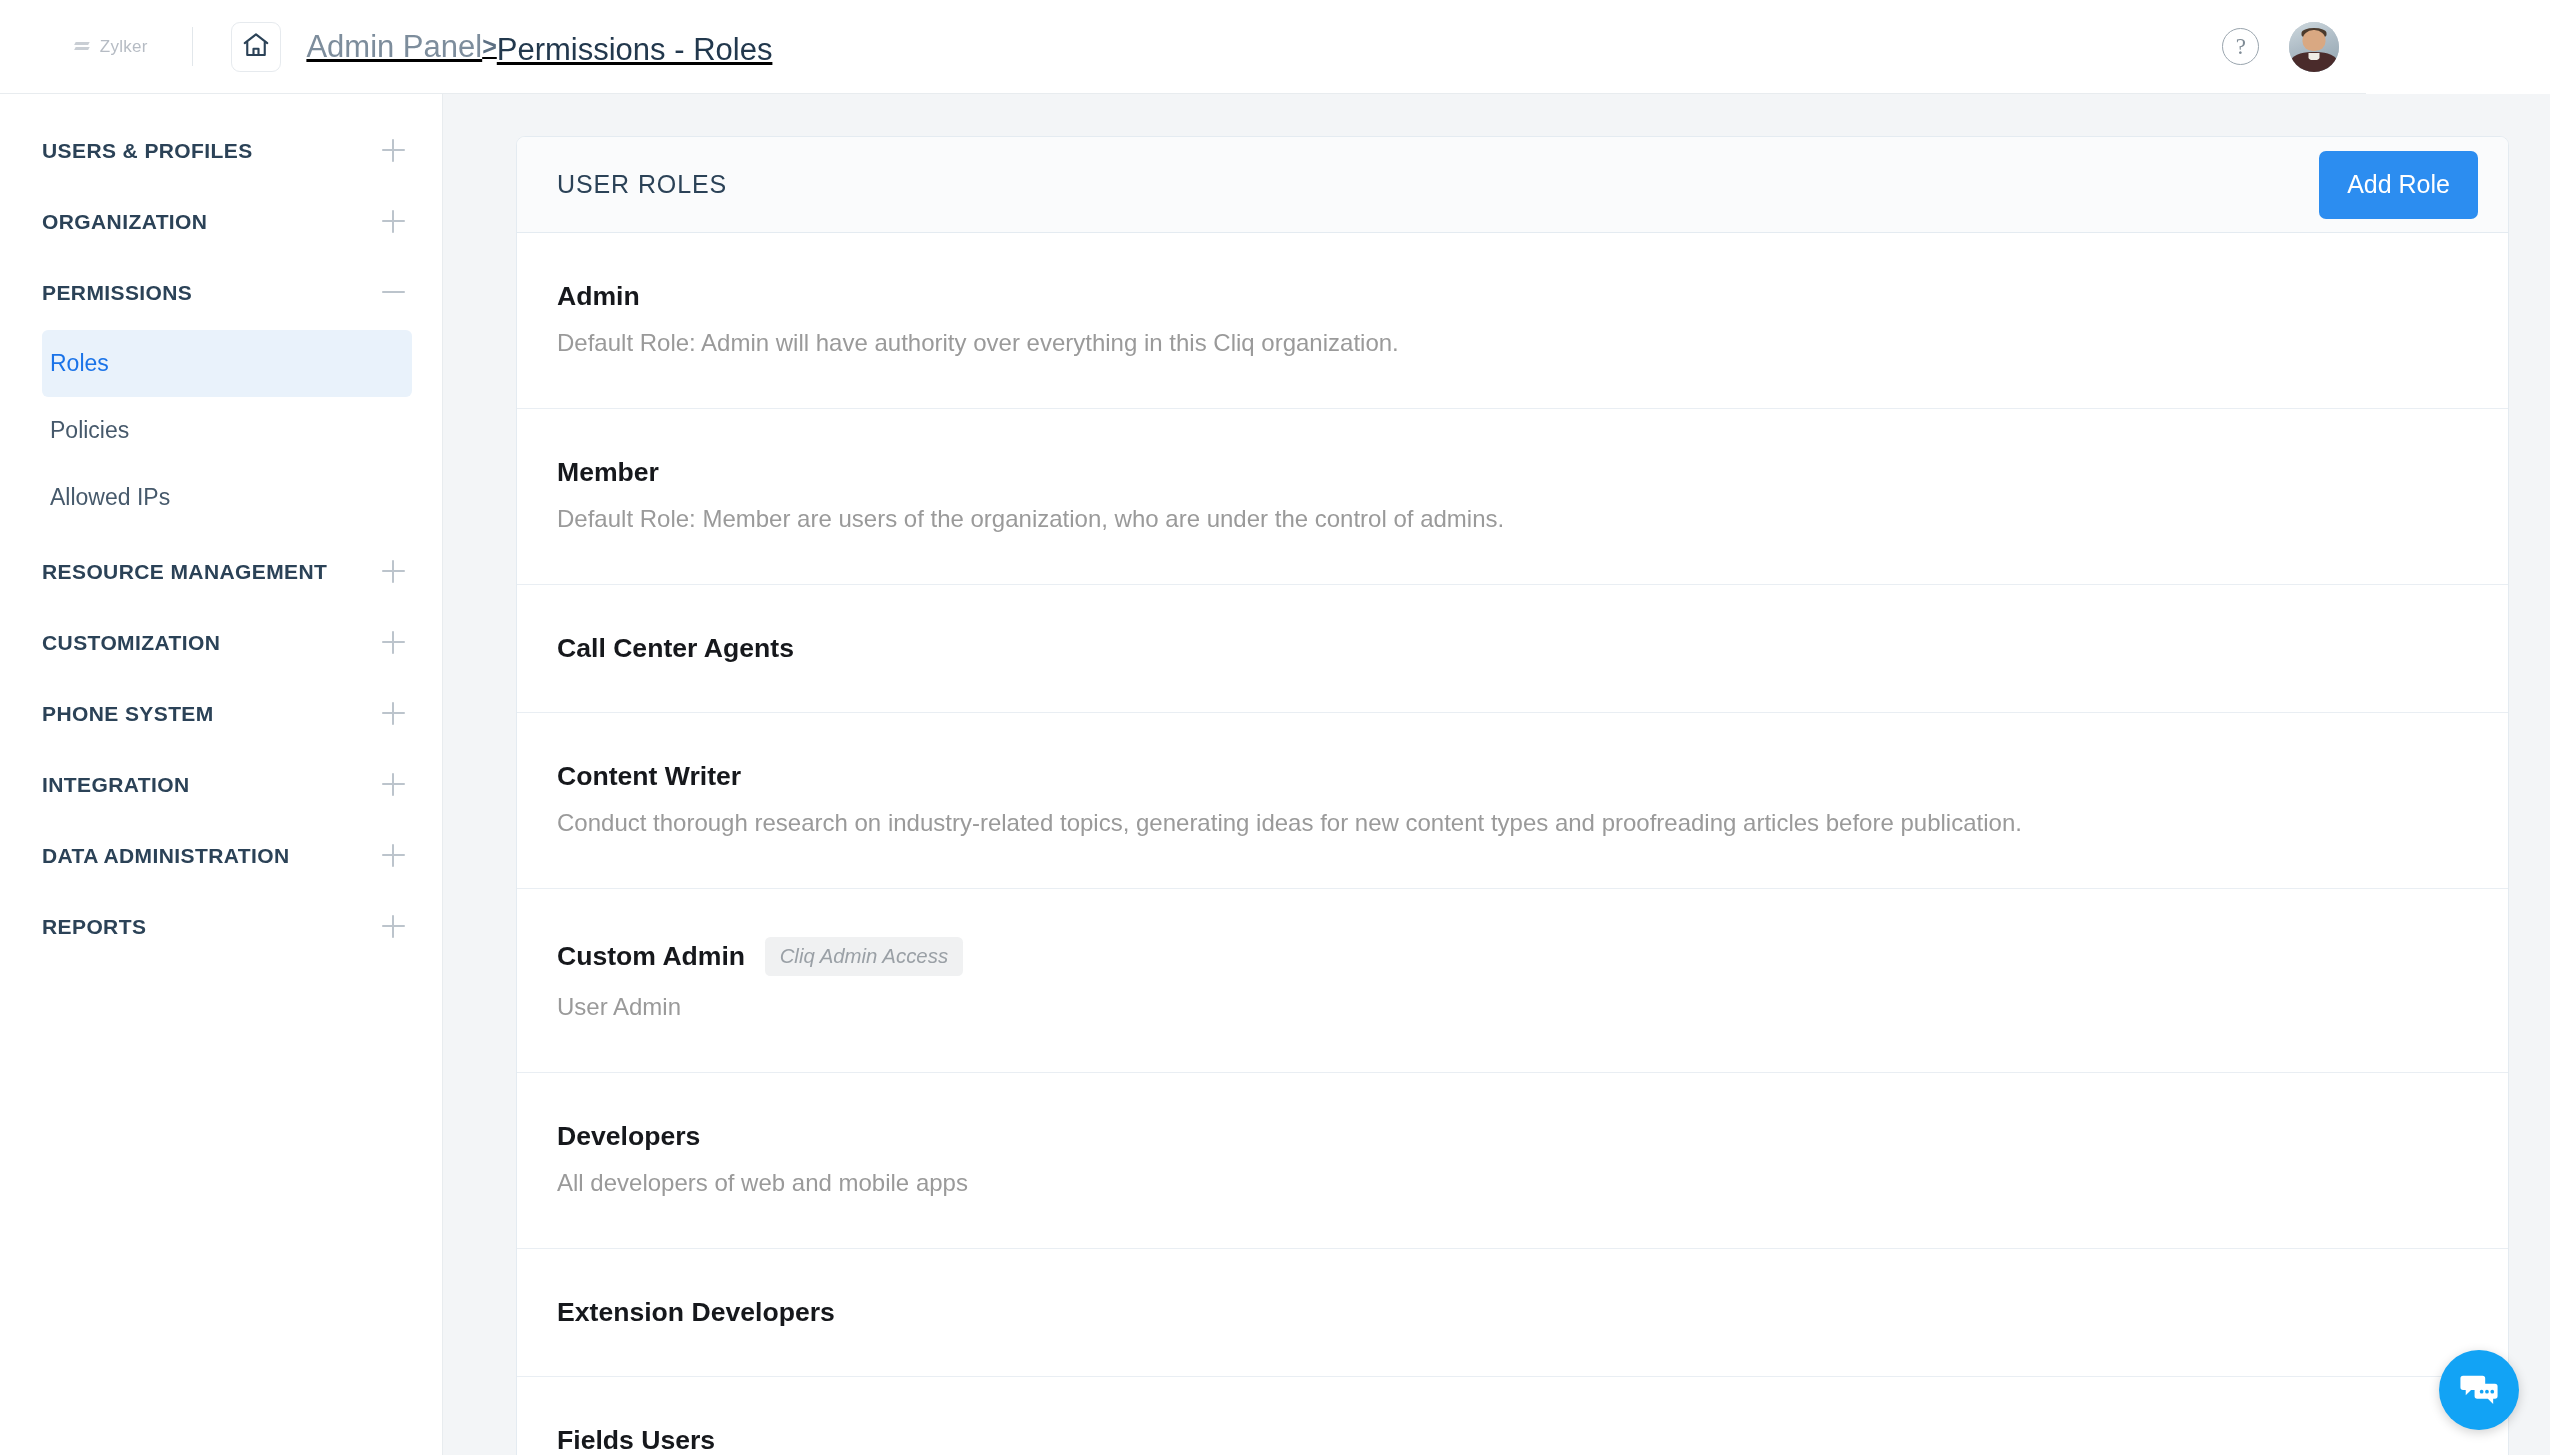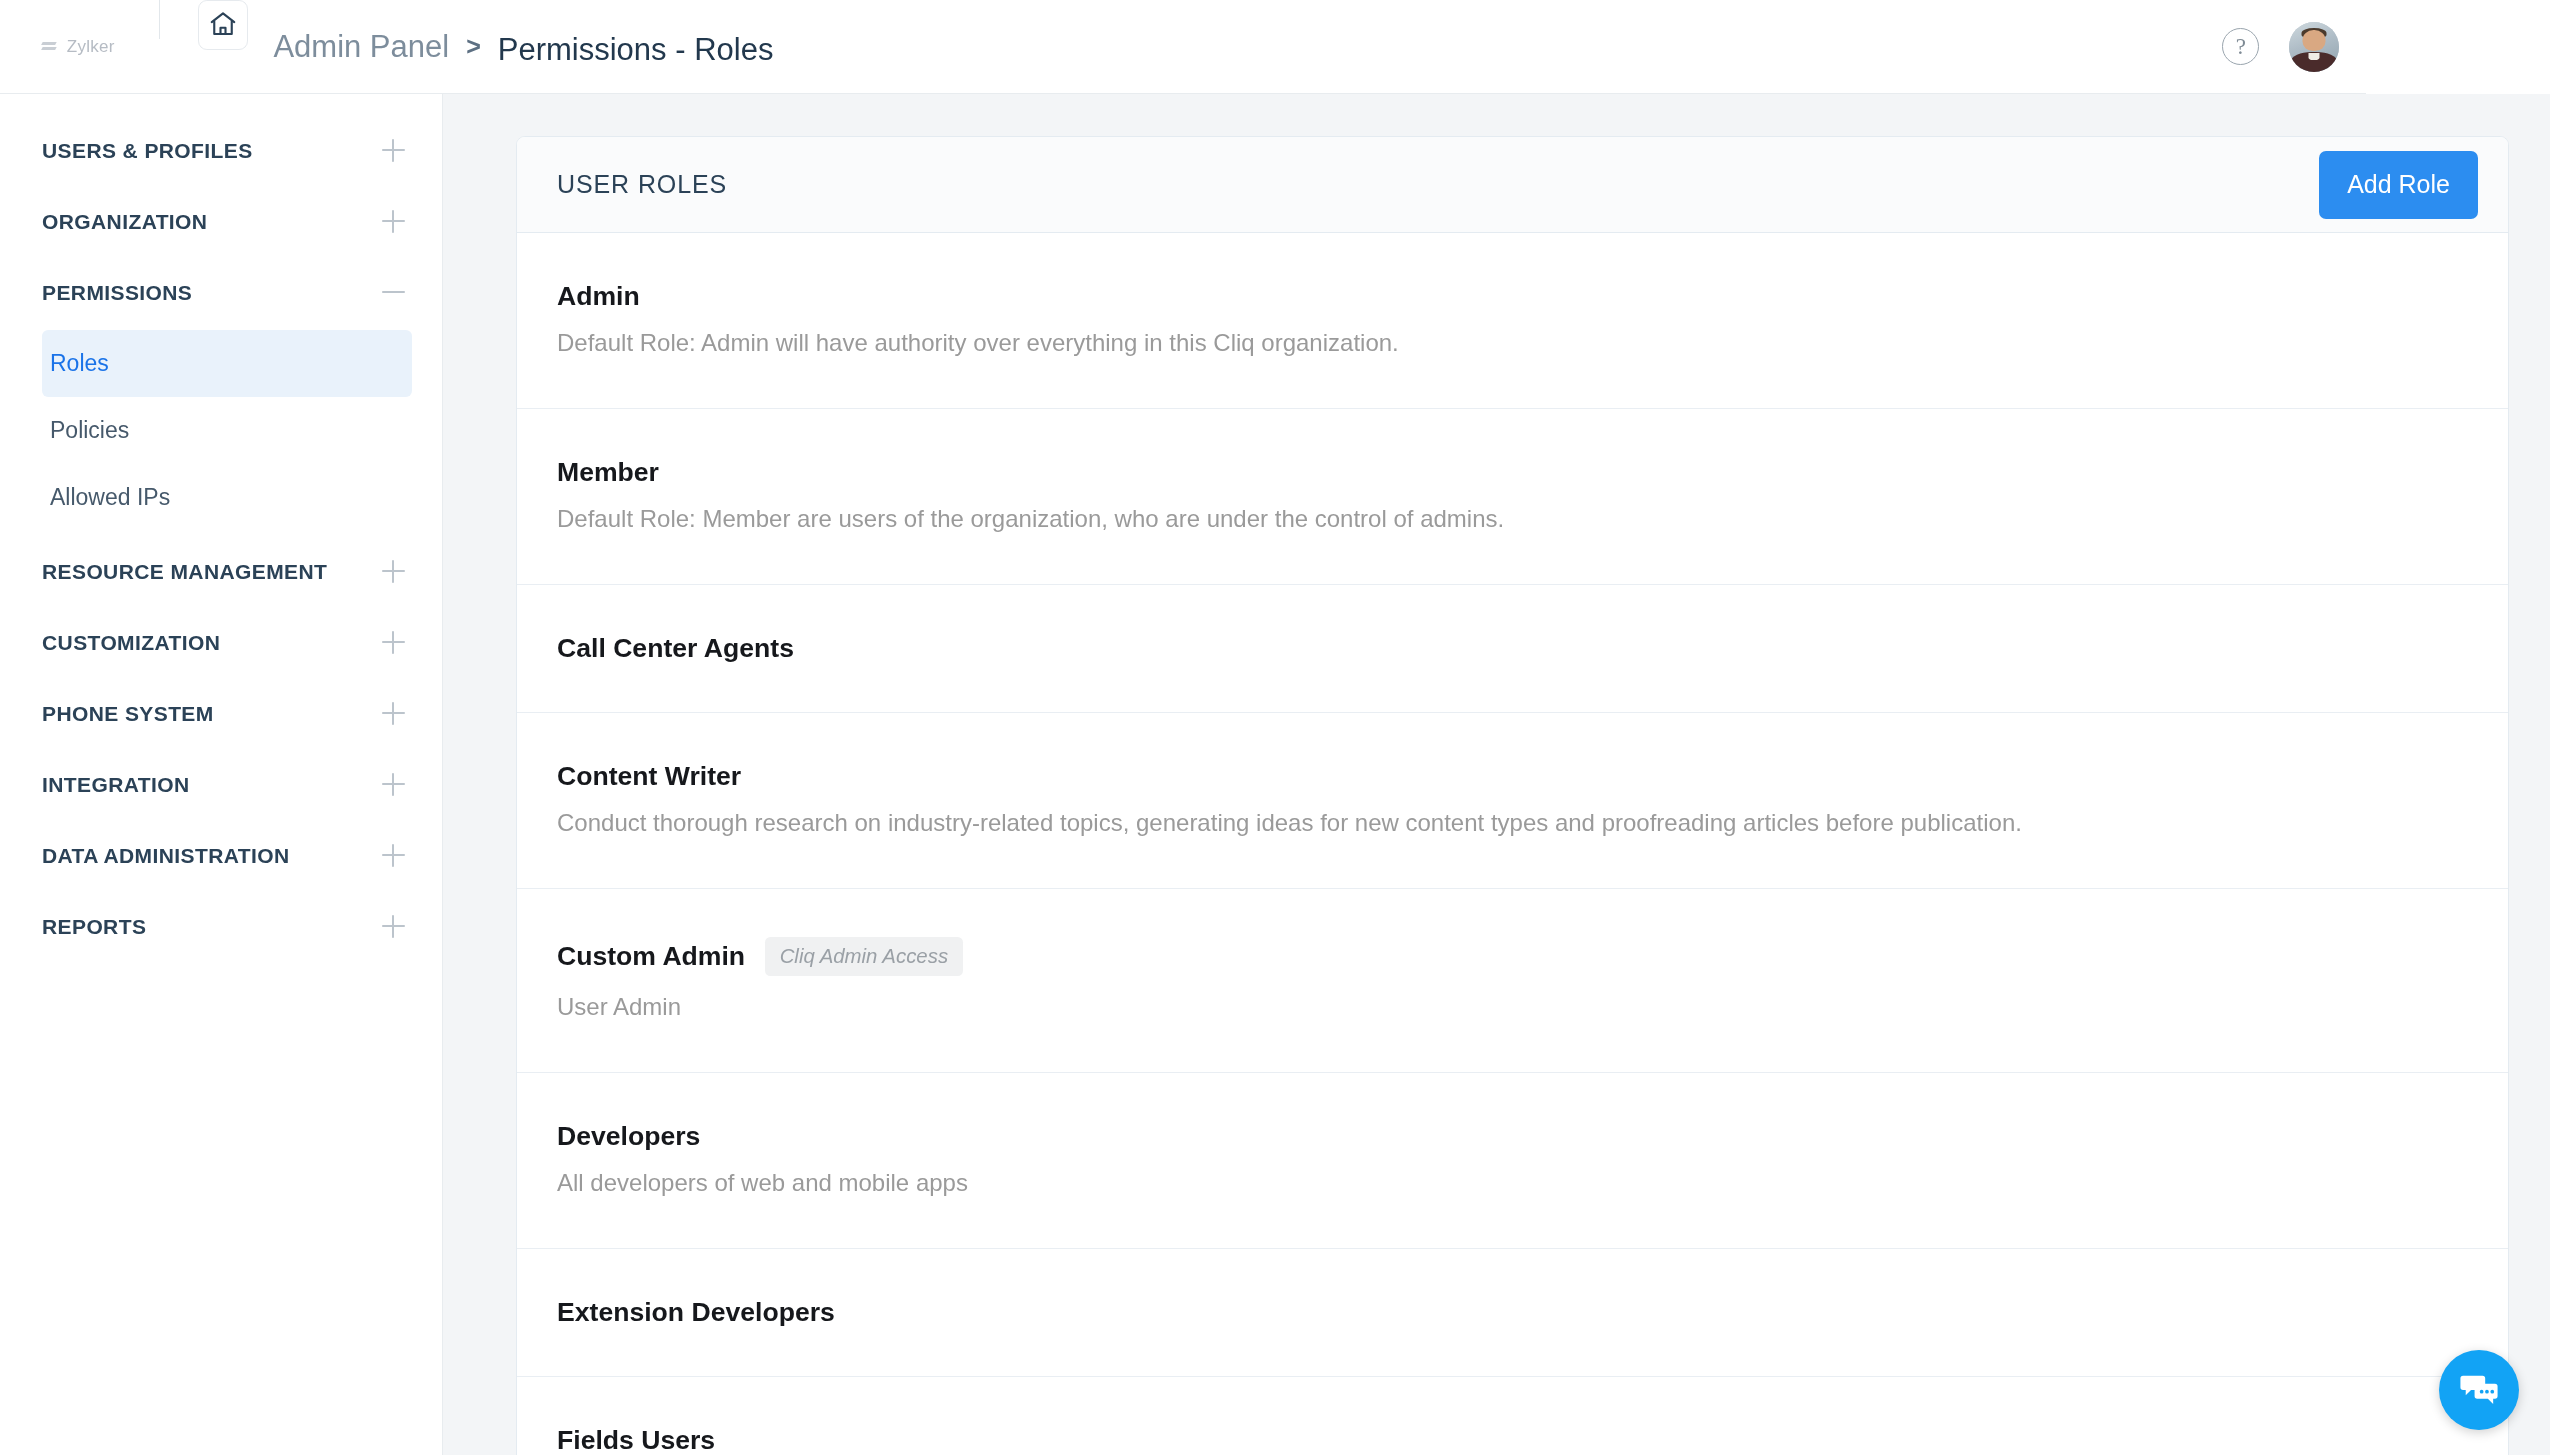--- a/index.html
+++ b/index.html
@@ -9,21 +9,21 @@
     background: #ffffff;
     overflow: hidden;
   }
 
   
   .topbar {
     position: absolute; top: 0; left: 0;
     width: 2366px; height: 94px;
     background: #ffffff;
     border-bottom: 0.9px solid #e8ecef;
-    display: flex; 
+    display: flex; align-items: center; padding-left: 33px;
   }
   .brand {
     width: 155px; display: flex; align-items: center;
     justify-content: center; gap: 8.9px;
   }
   .brand-mark {
     display: inline-block; width: 17.7px; height: 17.7px;
     position: relative; flex: none;
   }
   .brand-mark i {
@@ -40,23 +40,23 @@
     width: 0.9px; height: 39px; background: #e2e7eb;
     margin-left: 3.5px;
   }
   .home-btn {
     width: 50px; height: 50px; margin-left: 39px;
     border: 0.9px solid #e6eaee; border-radius: 8.9px;
     background: #fff; display: flex; align-items: center;
     justify-content: center; cursor: pointer;
   }
   .crumbs {
-    display: flex; align-items: center; gap: 17px;
+    display: flex; align-items: center; gap: 0;
     margin-left: 25px;
-    font-size: 31px; font-weight: 400;
+    font-size: 31px; font-weight: 400; text-decoration: underline;
   }
   .crumb-parent { color: #7d8d9c; cursor: pointer; }
   .crumb-sep { color: #5d7083; font-size: 25px; font-weight: 700; }
   .crumb-current { color: #22384d; margin-top: 7px; }
 
   .topbar-right {
     margin-left: auto; display: flex; align-items: center;
     gap: 30px; padding-right: 26.6px;
   }
   .help-icon {

